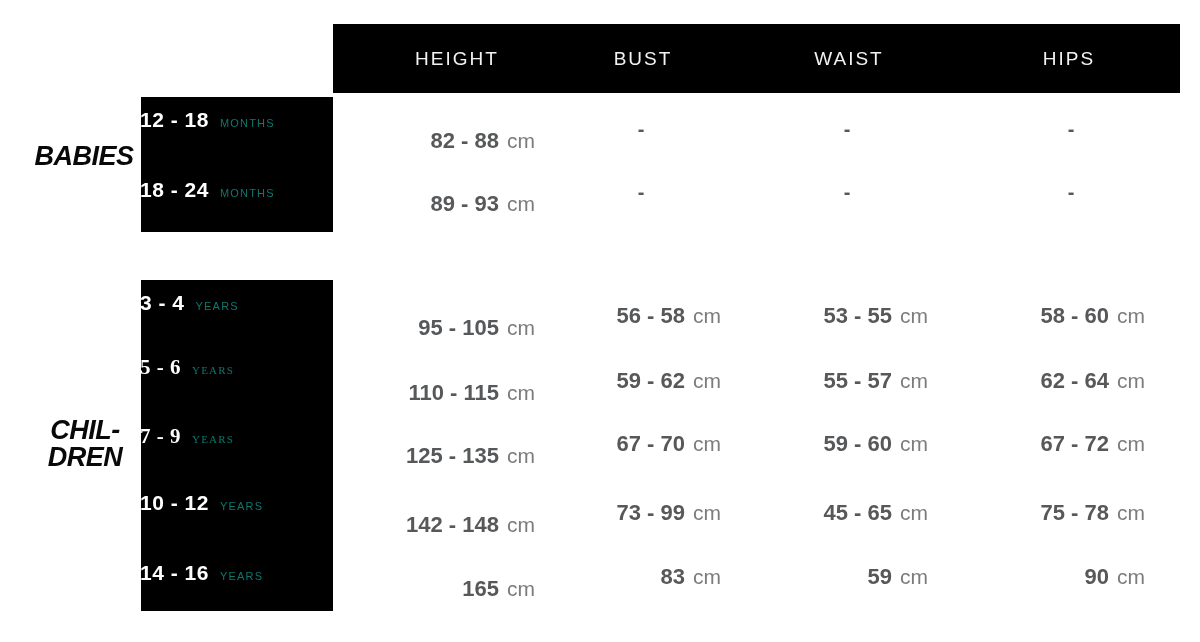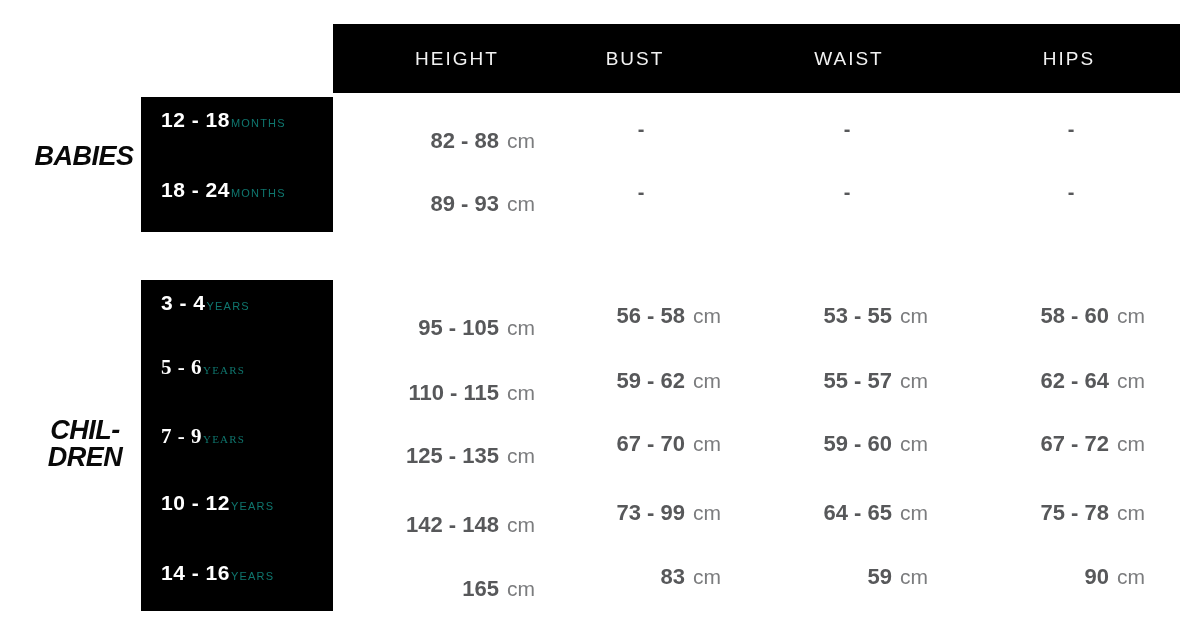--- a/index.html
+++ b/index.html
@@ -23,21 +23,21 @@
     position: absolute;
     top: 50%;
     transform: translate(-50%, -50%);
     color: #f2f2f2;
     font-size: 19px;
     font-weight: 400;
     letter-spacing: 2px;
     white-space: nowrap;
   }
   .h-height { left: 124px; }
-  .h-bust   { left: 302px; text-align: center; }
+  .h-bust   { left: 310px; text-align: center; }
   .h-waist  { left: 516px; }
   .h-hips   { left: 736px; }
 
   
   .age-block {
     position: absolute;
     left: 141px;
     width: 192px;
     background: #000000;
   }
@@ -61,25 +61,25 @@
   .g-children {
     left: 85px; top: 444px;
     transform: translate(-50%, -50%);
     text-align: center;
     line-height: 27px;
   }
 
   
   .agelabel {
     position: absolute;
-    left: 161px;
+    left: 140px;
     transform: translateY(-50%);
     display: flex;
     align-items: baseline;
-    gap: 1px;
+    gap: 11px;
     white-space: nowrap;
     text-align: right;
   }
   .agelabel .num {
     color: #ffffff;
     font-size: 21px;
     font-weight: 700;
     letter-spacing: 0.5px;
   }
   .agelabel .au {
@@ -259,21 +259,21 @@
 
   <div class="val col-h r6">
     <span class="num">142 - 148</span>
     <span class="unit">cm</span>
   </div>
   <div class="val col-b r6">
     <span class="num">73 - 99</span>
     <span class="unit">cm</span>
   </div>
   <div class="val col-w r6">
-    <span class="num">64 - 65</span>
+    <span class="num">45 - 65</span>
     <span class="unit">cm</span>
   </div>
   <div class="val col-hip r6">
     <span class="num">75 - 78</span>
     <span class="unit">cm</span>
   </div>
 
   <div class="val col-h r7">
     <span class="num">165</span>
     <span class="unit">cm</span>

